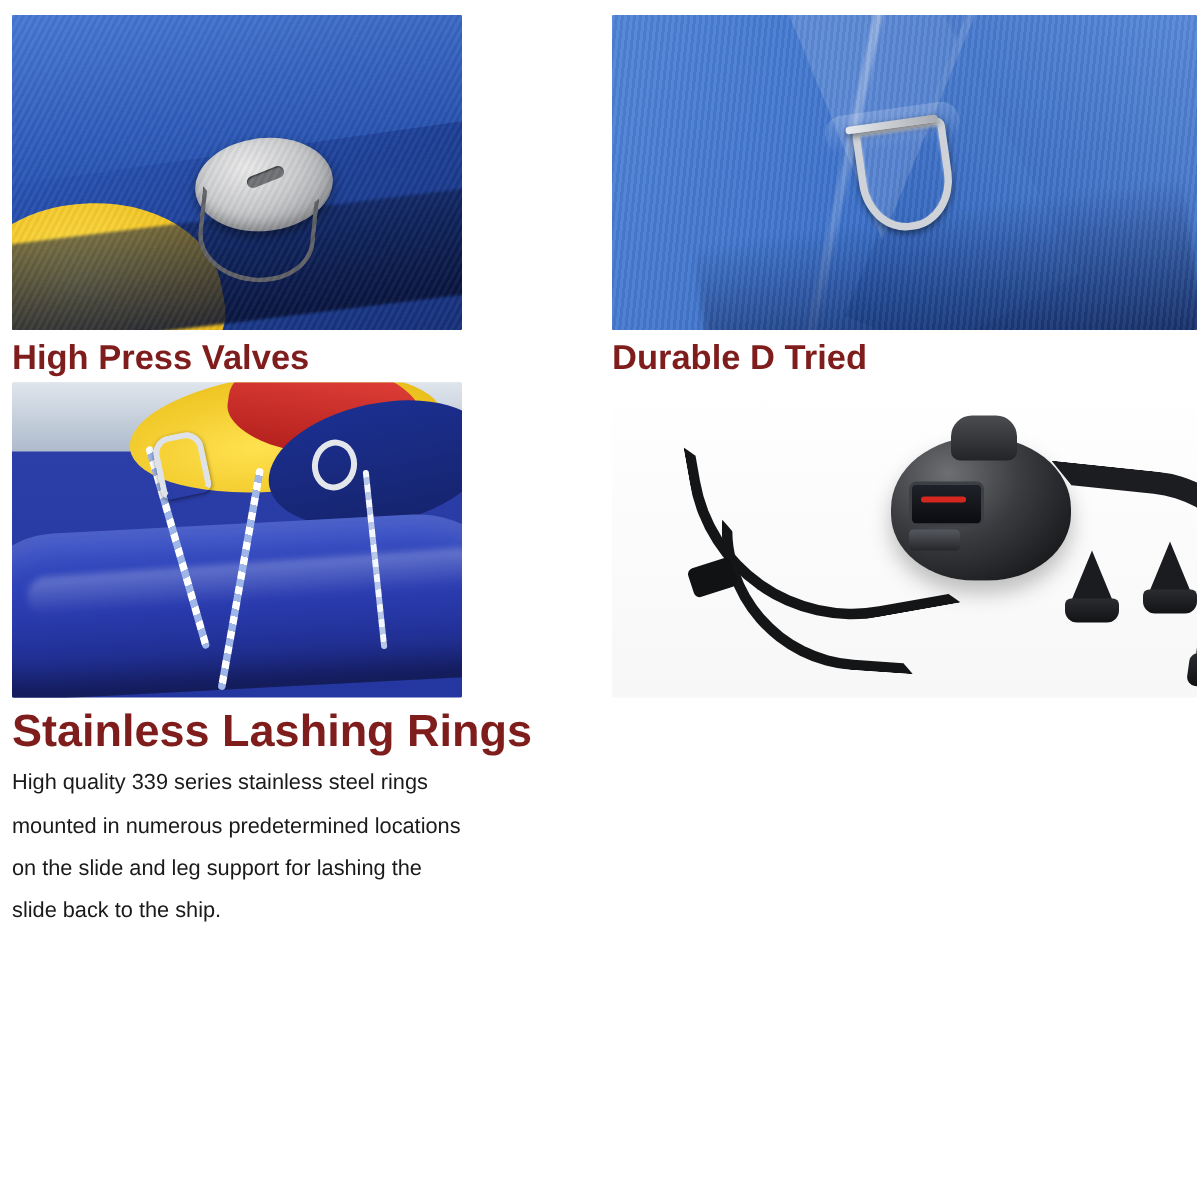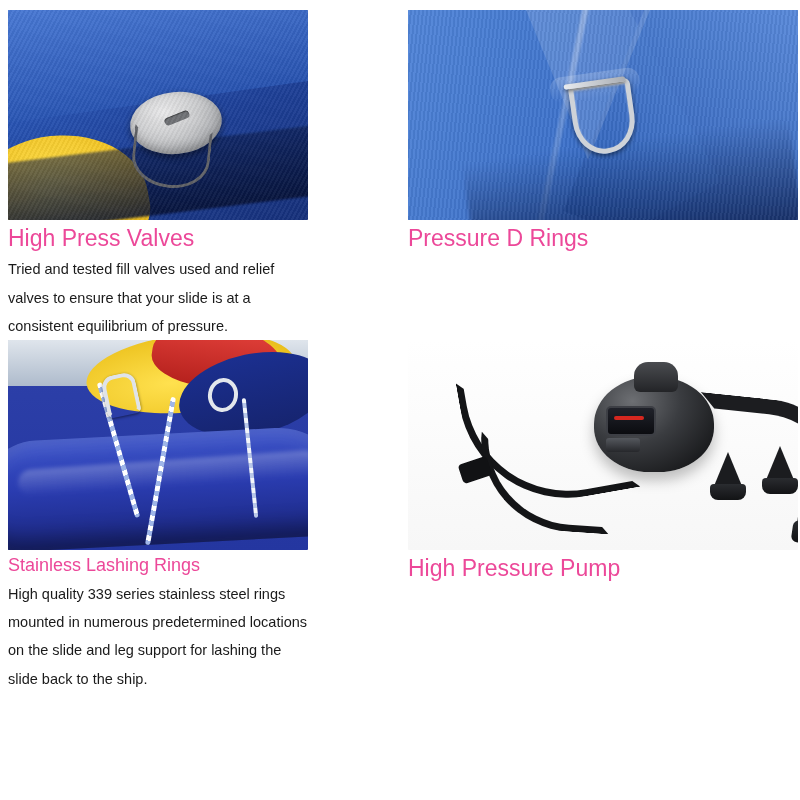--- a/index.html
+++ b/index.html
@@ -42,36 +42,36 @@
   }
   .cell.right .photo {
     width: 390px;
     height: 210px;
   }
   .cell .photo-wrap {
     display: block;
   }
   .caption-title {
     font-size: 23px;
-    font-weight: normal;
+    font-weight: bold;
     letter-spacing: 0px;
     margin: 6px 0 4px 0;
     line-height: 1.1;
-    color: #ec4899;
+    color: #7f1d1d;
   }
   .caption-body {
     font-size: 14.5px;
     line-height: 1.95;
     color: #1a1a1a;
     max-width: 300px;
   }
   .cell.right .caption-body {
     max-width: 255px;
   }
-  .cell.r2c1 .caption-title { font-size: 18px; }
+  .cell.r2c1 .caption-title { font-size: 30px; }
   .cell.r2c2 .caption-title { font-size: 23px; }
 
   
   .ph1 {
     background:
       radial-gradient(circle at 18% 88%, #f4d23c 0 52px, rgba(244,210,60,0) 54px),
       linear-gradient(155deg, #2f5fc4 0%, #2a57b8 28%, #1d3f96 60%, #16307a 100%);
   }
   .ph1::before {
     content: "";
@@ -438,40 +438,39 @@
           <div class="yellow"></div>
           <div class="darkseam"></div>
           <div class="valve">
             <div class="cap"></div>
             <div class="slot"></div>
             <div class="tether"></div>
           </div>
         </div>
       </div>
       <div class="caption-title">High Press Valves</div>
-      <div class="caption-body">Tried and tested fill valves used and relief valves to ensure that your slide is at a consistent equilibrium of pressure.</div>
     </div>
 
     <div class="cell right r1c2">
       <div class="photo-wrap">
         <div class="photo ph2">
           <div class="panelA"></div>
           <div class="panelB"></div>
           <div class="vfold"></div>
           <div class="seam"></div>
           <div class="shadowfold"></div>
           <div class="texture"></div>
           <div class="dring">
             <div class="patch"></div>
             <div class="ringshape"></div>
             <div class="bar"></div>
           </div>
         </div>
       </div>
-      <div class="caption-title">Pressure D Rings</div>
+      <div class="caption-title">Durable D Tried</div>
     </div>
 
     <div class="cell left r2c1">
       <div class="photo-wrap">
         <div class="photo ph3">
           <div class="sky"></div>
           <div class="yellowshape"></div>
           <div class="redshape"></div>
           <div class="darkblueshape"></div>
           <div class="tube"></div>
@@ -505,17 +504,16 @@
           <div class="nozzle n1">
             <div class="cone"></div>
             <div class="base"></div>
           </div>
           <div class="nozzle n2">
             <div class="cone"></div>
             <div class="base"></div>
           </div>
         </div>
       </div>
-      <div class="caption-title">High Pressure Pump</div>
     </div>
 
   </div>
 </div>
 
 </body></html>

